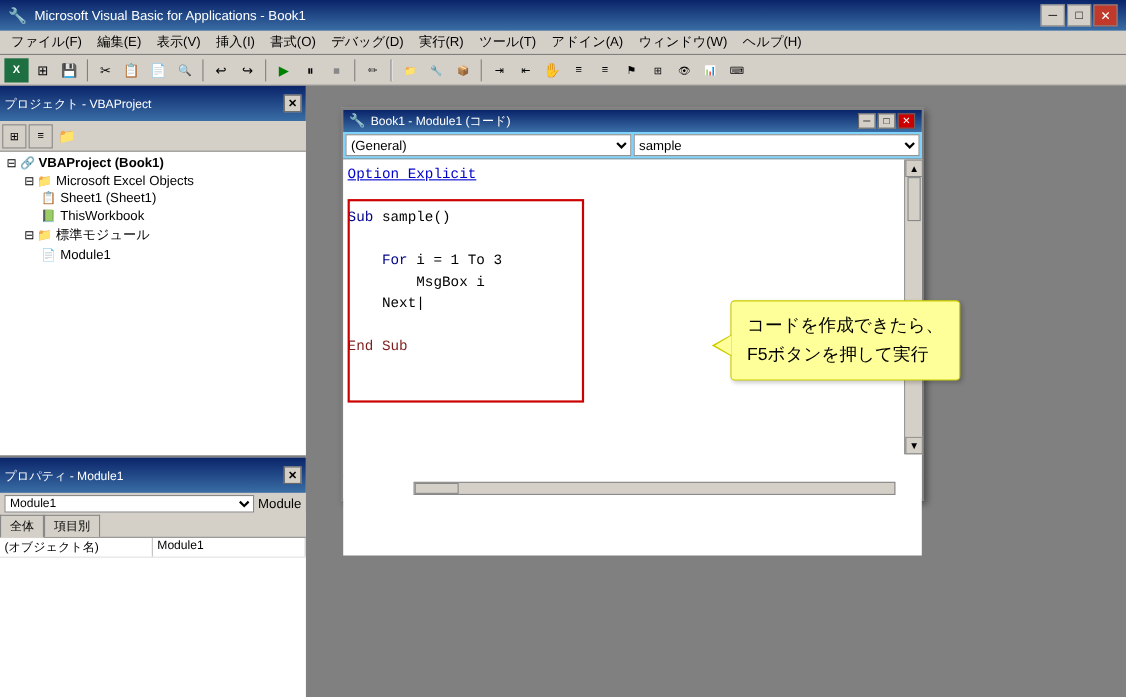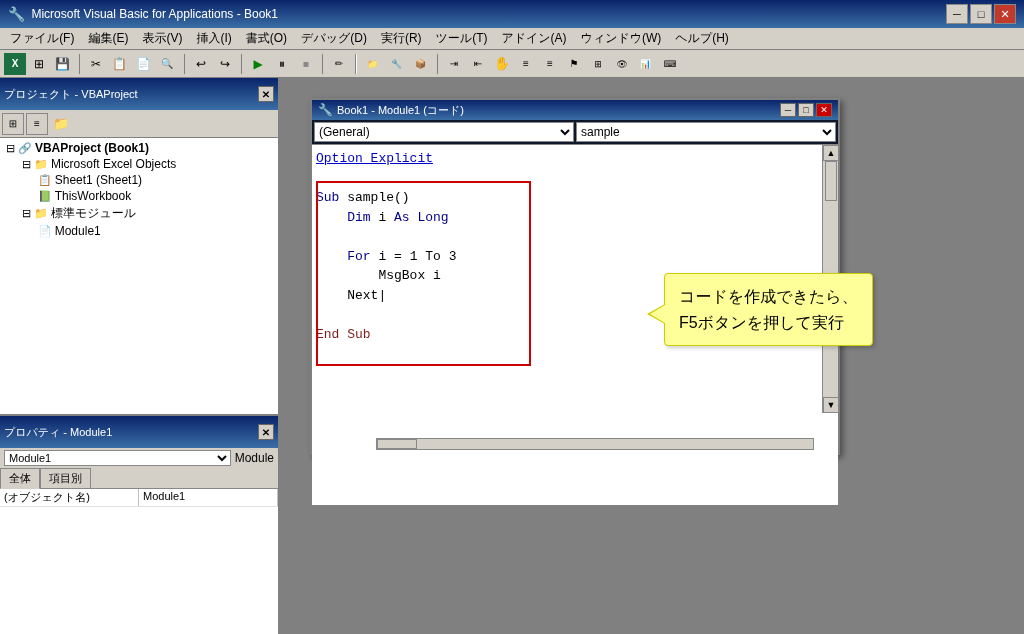--- a/index.html
+++ b/index.html
@@ -276,21 +276,21 @@
       font-size: 9px;
       color: #000;
       cursor: pointer;
     }
     .code-win-btn.red { background: #cc0000; color: white; }
 
     .code-dropdowns {
       display: flex;
       padding: 2px;
       gap: 2px;
-      background: #0f172a;
+      background: #7dd3fc;
       border-bottom: 1px solid #888;
     }
     .code-select {
       flex: 1;
       height: 20px;
       font-size: 12px;
       background: white;
       border: 1px solid #888;
     }
 
@@ -573,21 +573,20 @@
           <option>sample</option>
         </select>
       </div>
 
       <div style="position:relative; height:288px;">
         <div class="code-area" style="padding-right:20px; padding-bottom:0;">
 
           <div class="code-line" style="color:#0000cc; text-decoration:underline;">Option Explicit</div>
           <div class="code-line">&nbsp;</div>
           <div class="code-line"><span style="color:#00008b;" class="code-keyword">Sub </span>sample()</div>
-          <div class="code-line">    <span style="color:#00008b;" class="code-keyword">Dim </span>i <span style="color:#00008b;" class="code-keyword">As Long</span></div>
           <div class="code-line">&nbsp;</div>
           <div class="code-line">    <span style="color:#00008b;" class="code-keyword">For </span>i = 1 To 3</div>
           <div class="code-line">        MsgBox i</div>
           <div class="code-line">    Next|</div>
           <div class="code-line">&nbsp;</div>
           <div class="code-line"><span style="color:#7f1d1d;" class="code-keyword">End Sub</span></div>
 
           <div class="code-highlighted-box" style="top: 36px; left: 4px; width: 215px; height: 185px;"></div>
         </div>
 

